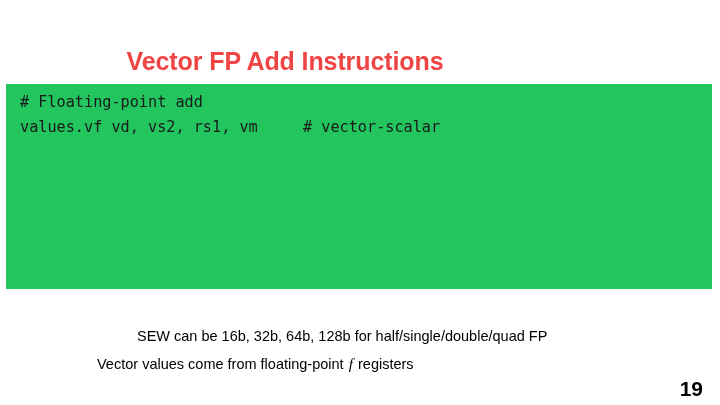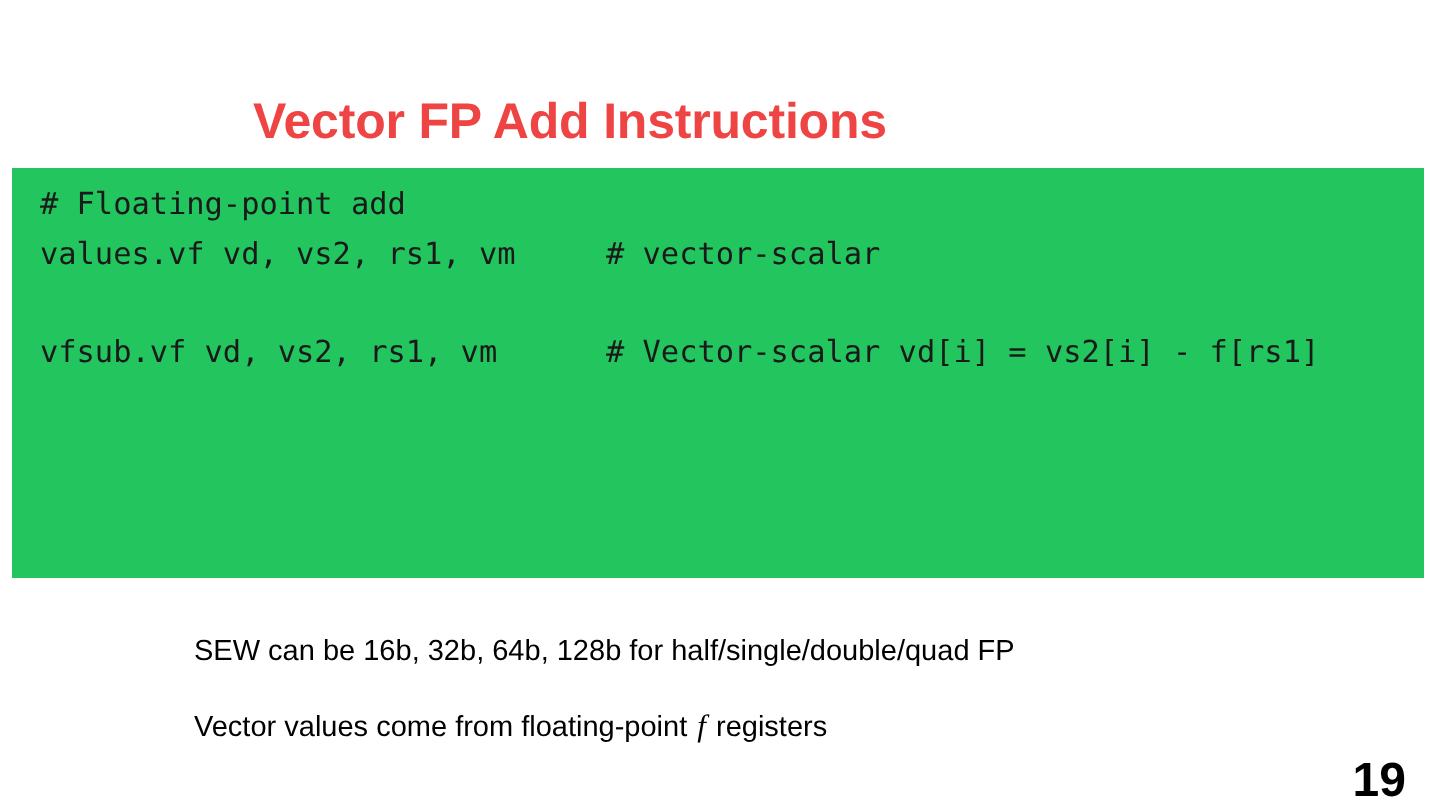--- a/index.html
+++ b/index.html
@@ -64,57 +64,56 @@
 
   
   .note {
     position: absolute;
     left: 97px;
     font-family: "Liberation Sans", sans-serif;
     font-size: 14.5px;
     color: #000000;
     white-space: nowrap;
   }
-  .note-1 { top: 318px; }
+  .note-1 { top: 328px; margin-left: 40px; }
   .note-2 { top: 355px; }
   .italic-f {
     font-style: italic;
     font-family: "Liberation Serif", serif;
     font-size: 15.5px;
     padding: 0 1px;
   }
 
   
   .page-number {
     position: absolute;
     right: 17px;
     top: 377px;
     font-family: "Liberation Sans", sans-serif;
-    font-size: 24px;
+    font-size: 21px;
     font-weight: bold;
     color: #000000;
   }
 </style>
 </head>
 <body>
 
 <div class="slide-title">Vector FP Add Instructions</div>
 
 <div class="code-block">
 
   <span class="code-line"><span class="code-instr"># Floating-point add</span><span class="code-comment"></span></span>
 
 
   <span class="code-line"><span class="code-instr">values.vf vd, vs2, rs1, vm</span><span class="code-comment"># vector-scalar</span></span>
 
   <span class="code-line blank"><span class="code-instr"></span><span class="code-comment"></span></span>
 
 
 
-  <span class="code-line"><span class="code-instr">vfsub.vf vd, vs2, rs1, vm</span><span class="code-comment"># Vector-scalar vd[i] = vs2[i] - f[rs1]</span></span>
 
 
 </div>
 
 <div class="note note-1">SEW can be 16b, 32b, 64b, 128b for half/single/double/quad FP</div>
 
 <div class="note note-2"><span>Vector values come from floating-point</span> <span class="italic-f">f</span> <span>registers</span></div>
 
 <div class="page-number">19</div>
 

